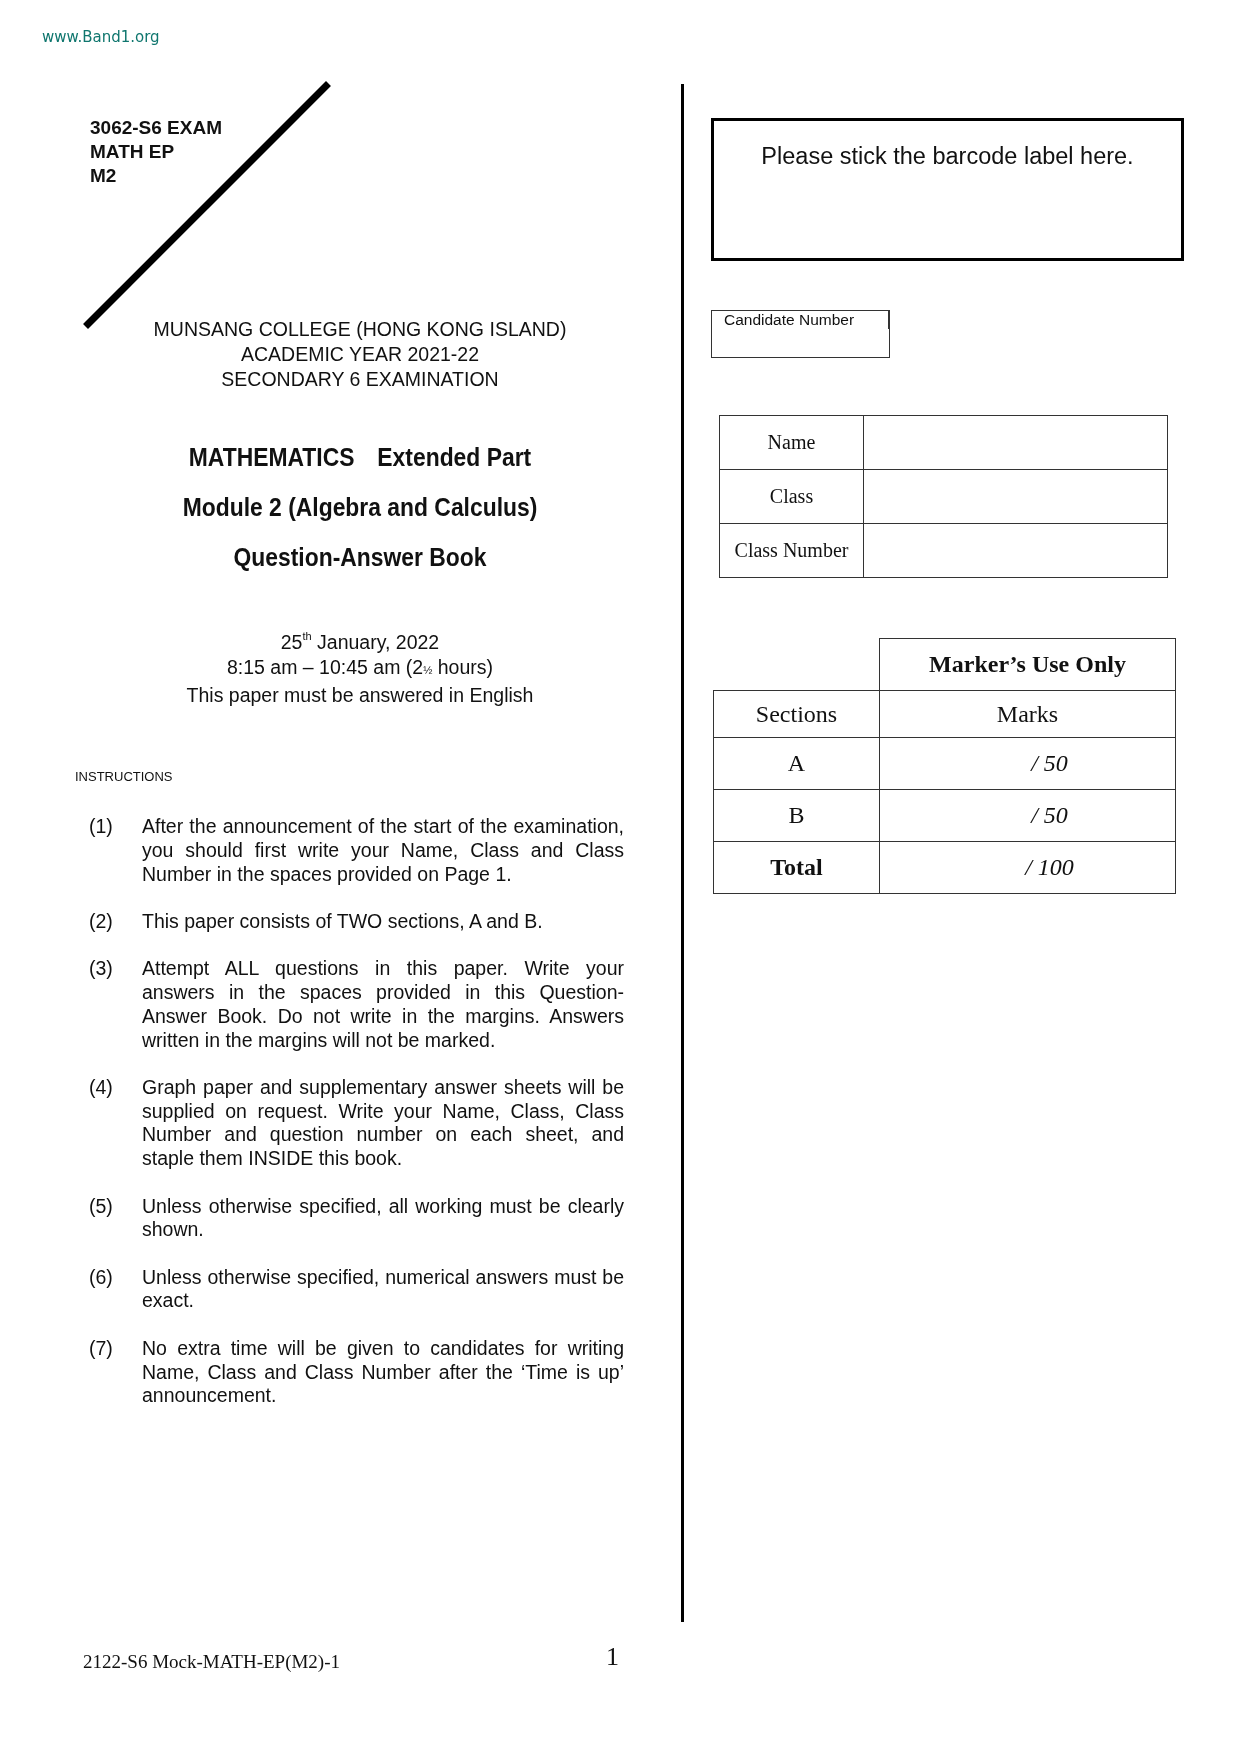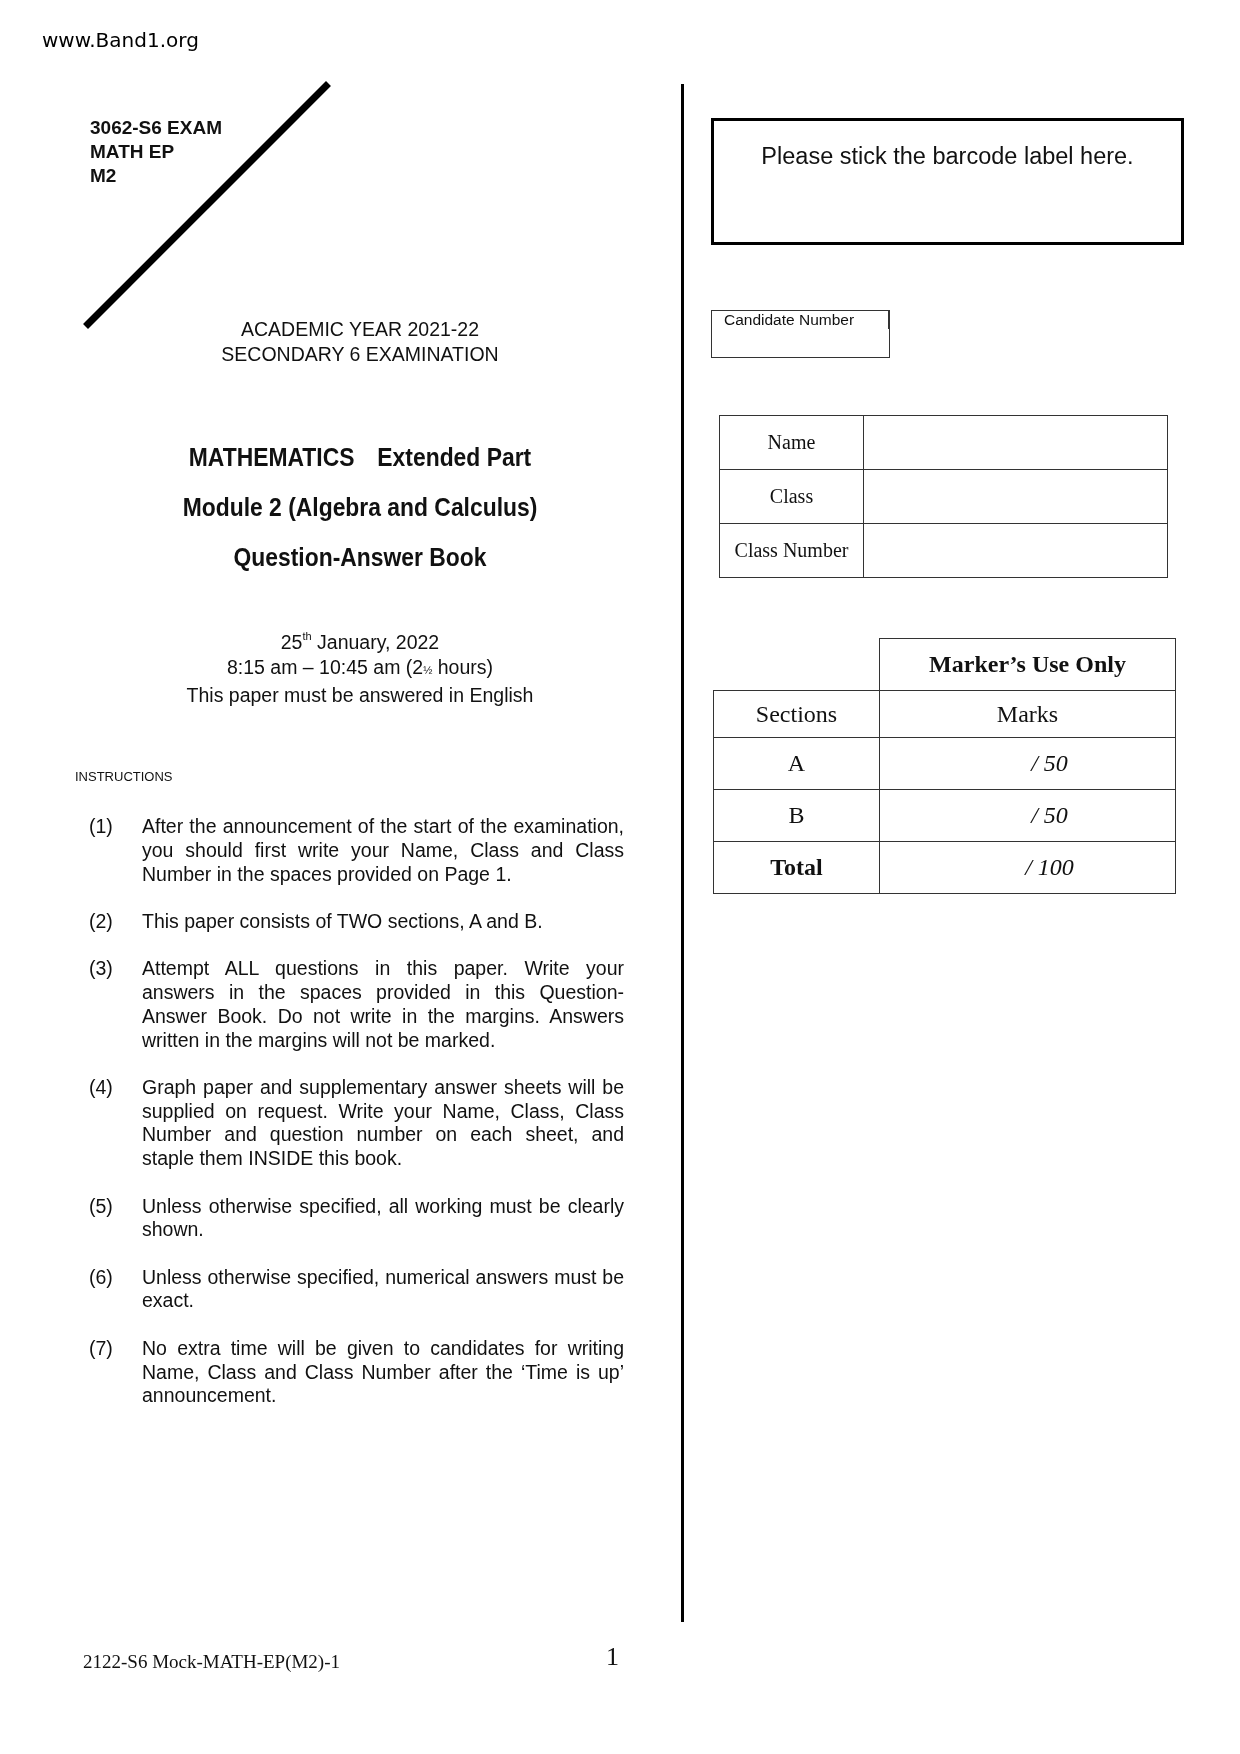--- a/index.html
+++ b/index.html
@@ -1,34 +1,34 @@
 <!DOCTYPE html>
 <html><head>
   <meta charset="utf-8">
   <style>
     html, body { margin: 0; padding: 0; background: #ffffff; }
     body { width: 1240px; height: 1754px; position: relative; overflow: hidden; color: #111; font-family: "Liberation Sans", sans-serif; }
     .abs { position: absolute; }
-    .watermark { left: 42px; top: 28px; font-size: 20px; font-family: "DejaVu Sans", sans-serif; color: #000000; }
+    .watermark { left: 42px; top: 28px; font-size: 15px; font-family: "DejaVu Sans", sans-serif; color: #0f766e; }
     .code-block { left: 90px; top: 116px; font-weight: bold; font-size: 19px; line-height: 24px; }
     .diag { left: 0; top: 0; }
     .divider { left: 681px; top: 84px; width: 3px; height: 1538px; background: #000; }
     .school { left: 100px; width: 520px; top: 317px; text-align: center; font-size: 19.5px; line-height: 25px; }
     .titles { left: 100px; width: 520px; top: 440px; text-align: center; font-family: "Liberation Sans", sans-serif; font-weight: bold; font-size: 26px; transform: scaleX(0.88); transform-origin: center top; }
     .titles div { height: 50px; line-height: 34px; }
     .titles .gap { display: inline-block; width: 26px; }
     .dateinfo { left: 100px; width: 520px; top: 630px; text-align: center; font-size: 19.5px; line-height: 25px; }
     sup { font-size: 11px; vertical-align: 9px; line-height: 0; }
     .half { font-size: 11px; }
     .instr-head { left: 75px; top: 769px; font-weight: normal; font-size: 13px; }
     .instr { left: 89px; width: 535px; top: 815px; font-size: 19.5px; line-height: 23.8px; }
     .instr .item { display: flex; margin-bottom: 23.5px; }
     .instr .num { width: 53px; flex: none; }
     .instr .txt { flex: 1; text-align: justify; text-align-last: left; }
-    .barcode { left: 711px; top: 118px; width: 473px; height: 127px; border: 3px solid #000; box-sizing: border-box; }
+    .barcode { left: 711px; top: 118px; width: 473px; height: 143px; border: 3px solid #000; box-sizing: border-box; }
     .barcode-text { text-align: center; font-size: 23.5px; margin-top: 22px; }
     .cand { left: 711px; top: 310px; height: 48px; display: flex; border: 1.5px solid #333; box-sizing: border-box; flex-direction: column; }
     .cand .label { width: 177px; font-size: 15.5px; display: flex; align-items: center; padding-left: 12px; box-sizing: border-box; border-right: 1.5px solid #333; }
     .cand .box { width: 32.8px; border-right: 1.5px solid #333; box-sizing: border-box; }
     .cand .box:last-child { border-right: none; }
     table { border-collapse: collapse; font-family: "Liberation Serif", serif; }
     .info { left: 719px; top: 415px; }
     .info td { border: 1.5px solid #333; height: 53px; font-size: 20px; text-align: center; padding: 0; }
     .info td.l { width: 143px; }
     .info td.r { width: 303px; }
@@ -55,20 +55,21 @@
   <div>M2</div>
 </div>
 
 <svg class="abs diag" width="400" height="360">
   <line x1="88" y1="324" x2="326" y2="86" stroke="#000" stroke-width="7" stroke-linecap="square"></line>
 </svg>
 
 <div class="abs divider"></div>
 
 <div class="abs school">
+  <div>MUNSANG COLLEGE (HONG KONG ISLAND)</div>
   <div>ACADEMIC YEAR 2021-22</div>
   <div>SECONDARY 6 EXAMINATION</div>
 </div>
 
 <div class="abs titles">
   <div><span>MATHEMATICS</span><span class="gap"></span><span>Extended Part</span></div>
   <div>Module 2 (Algebra and Calculus)</div>
   <div>Question-Answer Book</div>
 </div>
 

